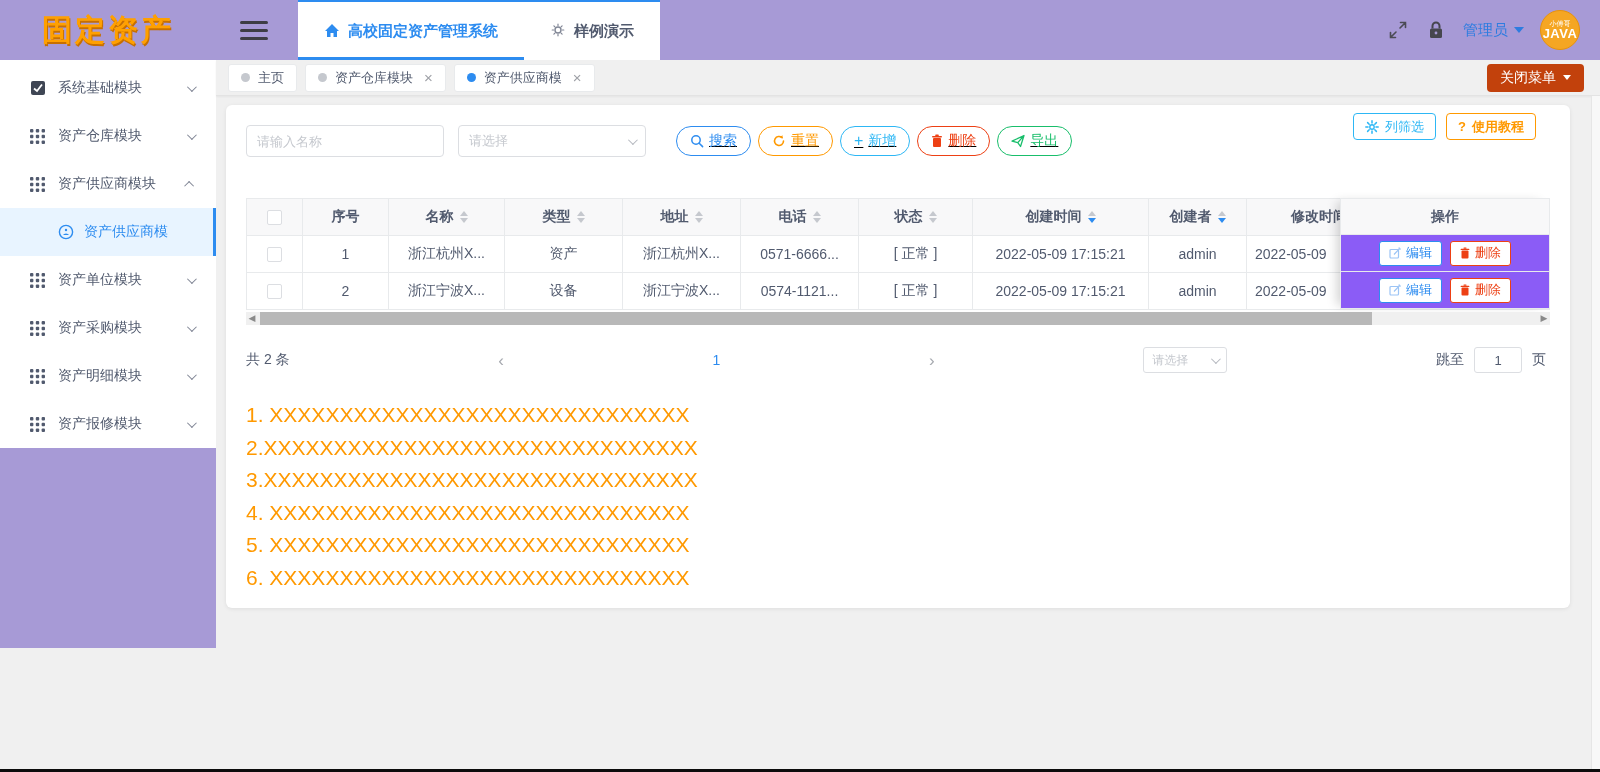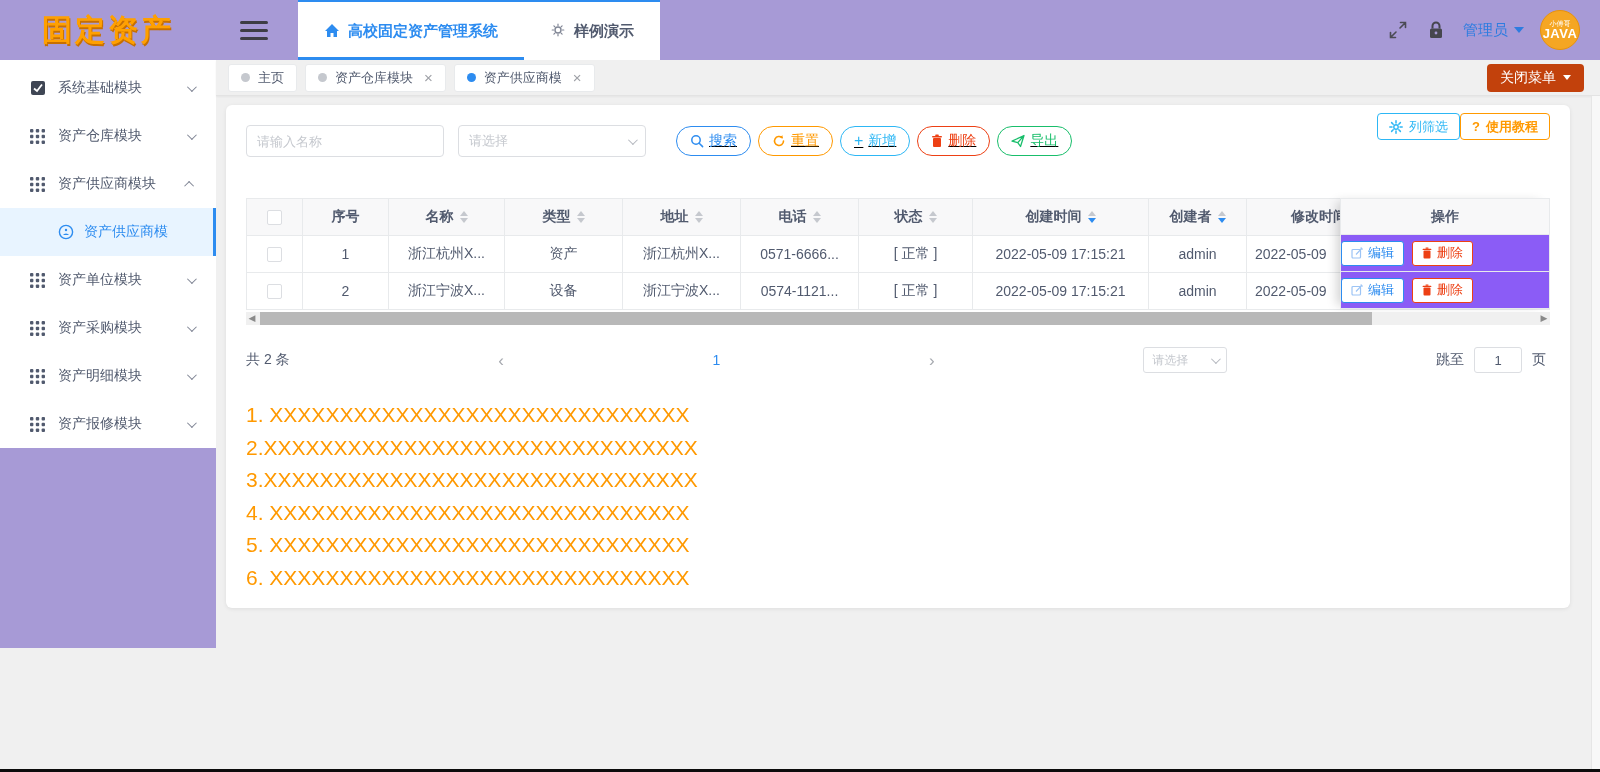--- a/index.html
+++ b/index.html
@@ -45,21 +45,21 @@
   .tag { height:28px; background:#fff; border:1px solid #e8eaec; border-radius:3px; display:flex; align-items:center; gap:8px; padding:0 12px; font-size:13px; color:#515a6e; cursor:pointer; }
   .tag .dot { width:9px; height:9px; border-radius:50%; background:#c5c8ce; }
   .tag.active .dot { background:#2d8cf0; }
   .tag .close { color:#9ea0a6; font-size:15px; margin-left:3px; cursor:pointer; }
   .close-menu-btn { margin-left:auto; margin-right:16px; background:#c2410c; color:#fff; height:28px; border:none; border-radius:4px; padding:0 13px; font-size:14px; display:flex; align-items:center; gap:7px; cursor:pointer; }
   .close-menu-btn .caret { width:0;height:0;border-left:4px solid transparent;border-right:4px solid transparent;border-top:5px solid #fff; }
 
   
   .content { flex:1; padding:9px 30px 0 10px; }
   .panel { background:#fff; border-radius:6px; box-shadow:0 1px 4px rgba(0,0,0,.08); position:relative; padding:20px; height:503px; }
-  .panel-topright { position:absolute; top:8px; right:20px; display:flex; }
+  .panel-topright { position:absolute; top:8px; right:34px; display:flex; gap:10px; }
   .btn-outline { height:27px; border-radius:4px; border:1px solid; background:#fff; display:flex; align-items:center; gap:6px; padding:0 11px; font-size:13px; cursor:pointer; }
   .btn-colfilter { color:#2db7f5; border-color:#2db7f5; }
   .btn-tutorial { color:#ff9900; border-color:#ff9900; font-weight:600; }
   .btn-tutorial .q { font-weight:700; }
 
   .toolbar { display:flex; align-items:center; }
   .input-name { width:198px; height:32px; border:1px solid #dcdee2; border-radius:4px; padding:0 10px; font-size:13px; color:#515a6e; outline:none; }
   .input-name::placeholder { color:#c5c8ce; }
   .fake-select { width:188px; height:32px; border:1px solid #dcdee2; border-radius:4px; display:flex; align-items:center; justify-content:space-between; padding:0 10px; color:#c5c8ce; font-size:13px; margin-left:14px; background:#fff; cursor:pointer; }
   .sel-chev { width:7px; height:7px; border-right:1.5px solid #b5b8bf; border-bottom:1.5px solid #b5b8bf; transform:rotate(45deg) translateY(-2px); }
@@ -83,21 +83,21 @@
   td.cut { padding-left:8px; }
   .cb { width:15px; height:15px; border:1px solid #dcdee2; border-radius:2px; display:inline-block; background:#fff; vertical-align:middle; cursor:pointer; }
   .sorters { display:inline-flex; flex-direction:column; margin-left:6px; vertical-align:middle; }
   .sorters i { width:0; height:0; border-left:4px solid transparent; border-right:4px solid transparent; display:block; }
   .sorters .s-up { border-bottom:5px solid #c5c8ce; margin-bottom:2px; }
   .sorters .s-down { border-top:5px solid #c5c8ce; }
   .sorters .s-down.active { border-top-color:#2d8cf0; }
 
   .fixed-col { position:absolute; top:0; right:0; width:210px; background:#8b5cf6; box-shadow:-7px 0 10px -4px rgba(0,0,0,.18); }
   .fixed-col .fh { height:37px; background:#f8f8f9; border:1px solid #e8eaec; display:flex; align-items:center; justify-content:center; font-weight:700; font-size:14px; color:#515a6e; }
-  .fixed-col .fr { height:37px; border:1px solid #e8eaec; border-top:none; display:flex; align-items:center; justify-content:flex-start; gap:8px; }
+  .fixed-col .fr { height:37px; border:1px solid #e8eaec; border-top:none; display:flex; align-items:center; justify-content:center; gap:8px; }
   .mini-btn { height:25px; display:flex; align-items:center; gap:5px; padding:0 9px; border-radius:3px; border:1px solid; background:#fff; font-size:13px; cursor:pointer; }
   .mini-btn.edit { color:#2d8cf0; border-color:#2d8cf0; }
   .mini-btn.delete { color:#ed4014; border-color:#ed4014; }
 
   .hscroll { margin-top:2px; height:13px; background:#f0f0f0; position:relative; display:flex; align-items:center; justify-content:space-between; width:1304px; }
   .hs-arrow { width:12px; color:#8a8a8a; font-size:9px; line-height:13px; text-align:center; cursor:pointer; }
   .hs-thumb { position:absolute; left:14px; width:1112px; top:0; bottom:0; background:#b8b8b8; cursor:grab; }
 
   
   .pager { margin-top:22px; display:flex; align-items:center; justify-content:space-between; gap:0; font-size:14px; color:#515a6e; padding-right:4px; }

